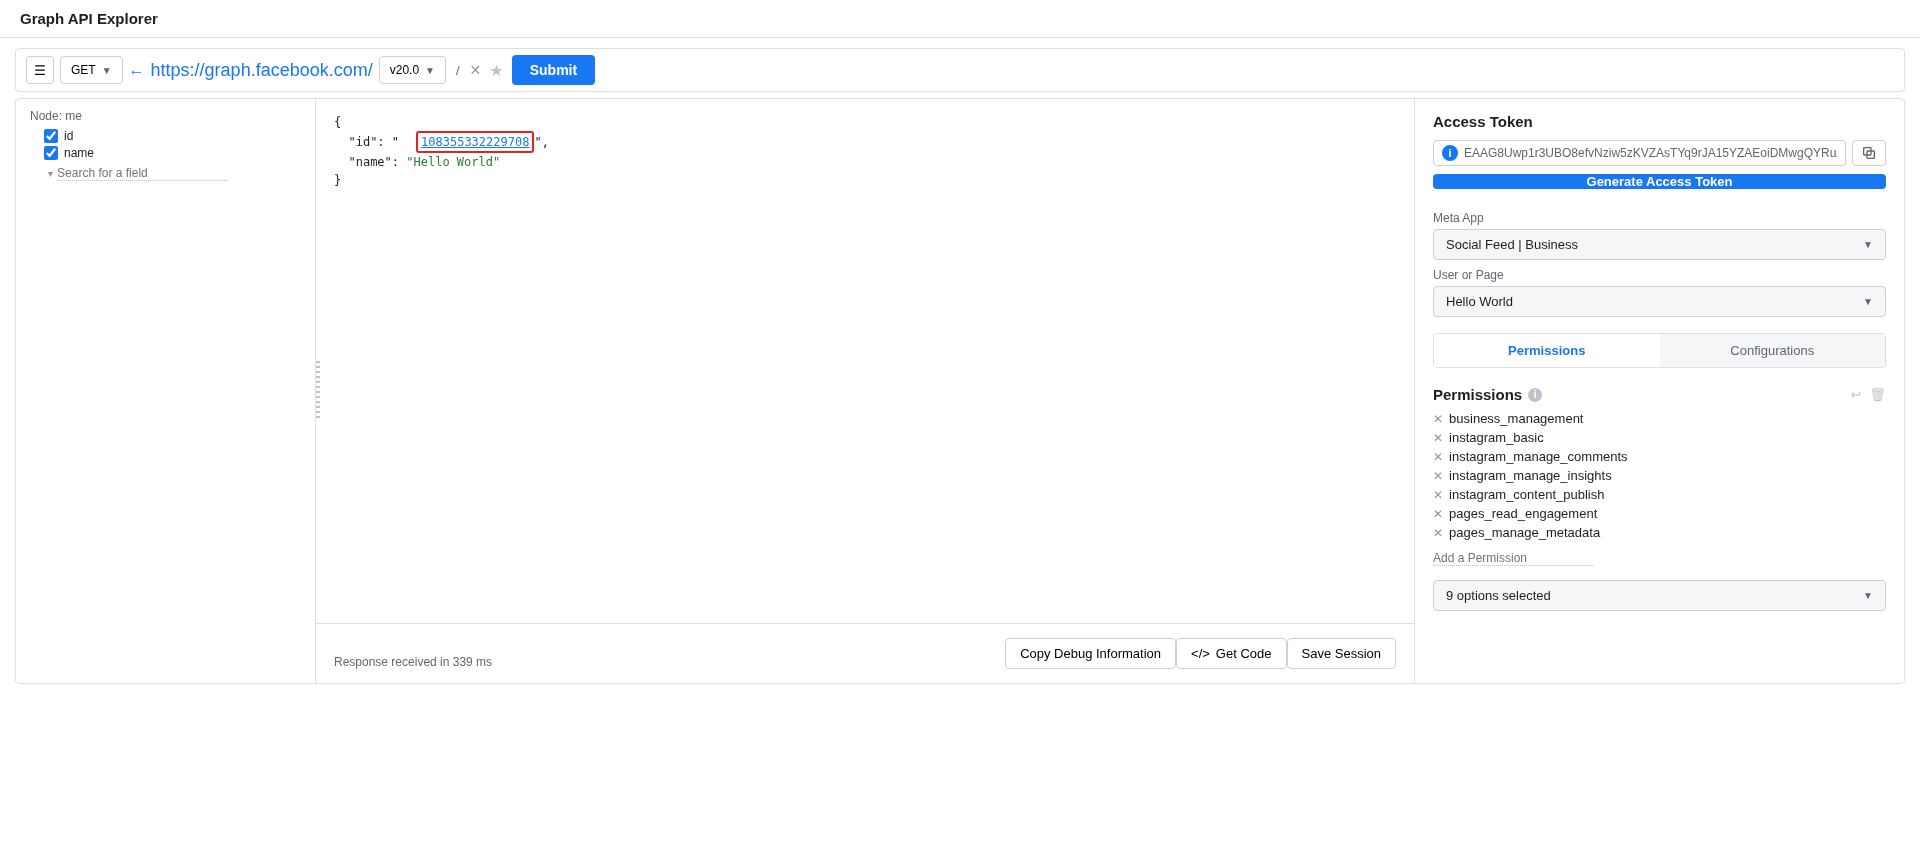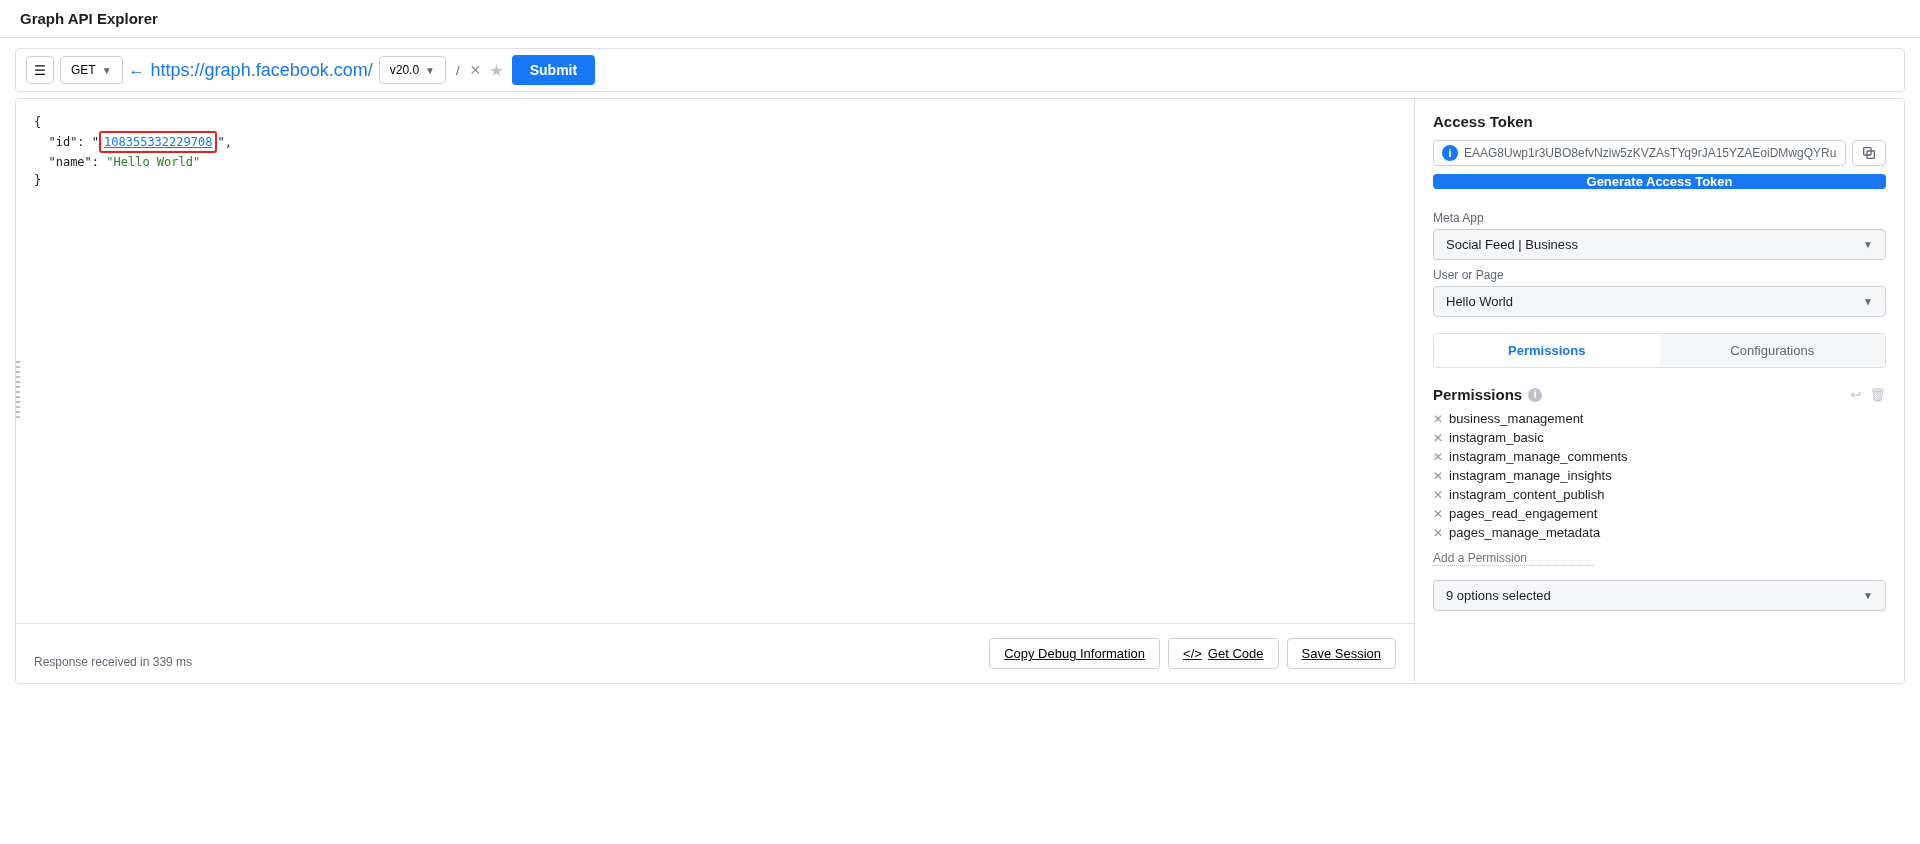--- a/index.html
+++ b/index.html
@@ -24,24 +24,24 @@
 .field-row { display: flex; align-items: center; gap: 6px; margin: 3px 0 3px 14px; font-size: 12px; }
 .field-row input[type=checkbox] { accent-color: #1877f2; width: 14px; height: 14px; }
 .search-field { margin: 6px 0 0 18px; display: flex; align-items: center; gap: 4px; }
 .search-field .chev { color: #8d949e; font-size: 10px; }
 .search-field input { border: none; border-bottom: 1px dotted #bec3c9; outline: none; font-size: 12px; color: #8d949e; width: 170px; background: transparent; }
 .center-panel { flex: 1; display: flex; flex-direction: column; position: relative; }
 .response-area { flex: 1; padding: 14px 18px; font-family: "Menlo", "Consolas", monospace; font-size: 12px; line-height: 1.5; overflow: auto; position: relative; }
 .json-key { color: #1c1e21; }
 .json-str { color: #2e7d32; }
 .json-link { color: #1877f2; text-decoration: underline; cursor: pointer; }
-.red-box { border: 2px solid #e02424; border-radius: 3px; padding: 0 3px; display: inline-block; }
+.red-box { border: 2px solid #e02424; border-radius: 3px; padding: 0 3px; display: inline-block; margin-left: 17px; }
 .footer-bar { border-top: 1px solid #dddfe2; padding: 14px 18px; display: flex; align-items: flex-end; justify-content: space-between; }
 .footer-left { font-size: 12px; color: #606770; }
-.footer-btns { display: flex; gap: 8px; text-decoration: underline; }
+.footer-btns { display: flex; gap: 0; }
 .footer-btn { border: 1px solid #ccd0d5; background: #fff; border-radius: 4px; padding: 7px 14px; font-size: 13px; cursor: pointer; display: inline-flex; align-items: center; gap: 6px; }
 .right-panel { width: 490px; border-left: 1px solid #dddfe2; padding: 14px 18px; overflow: auto; }
 .rp-heading { font-size: 15px; font-weight: 600; margin-bottom: 10px; }
 .token-row { display: flex; gap: 6px; margin-bottom: 8px; }
 .token-input-wrap { flex: 1; display: flex; align-items: center; border: 1px solid #ccd0d5; border-radius: 4px; padding: 4px 8px; gap: 6px; overflow: hidden; }
 .token-input-wrap .info-i { width: 16px; height: 16px; border-radius: 50%; background: #1877f2; color: #fff; font-size: 11px; display: inline-flex; align-items: center; justify-content: center; font-weight: bold; flex-shrink: 0; }
 .token-input-wrap input { border: none; outline: none; flex: 1; font-size: 12px; color: #606770; background: transparent; }
 .copy-btn { width: 34px; border: 1px solid #ccd0d5; border-radius: 4px; background: #fff; cursor: pointer; display: inline-flex; align-items: center; justify-content: center; }
 .gen-btn { width: 100%; background: #1877f2; color: #fff; border: none; border-radius: 4px; padding: 0; font-size: 13px; font-weight: 600; cursor: pointer; margin-bottom: 14px; }
 .rp-label { font-size: 12px; color: #606770; margin-bottom: 4px; margin-top: 8px; }
@@ -87,20 +87,35 @@
     <span class="slash">/</span>
     <div class="toolbar-right">
       <span class="clear-x">✕</span>
       <span class="star-icon">★</span>
       <button class="submit-btn">Submit</button>
     </div>
   </div>
 
   <div class="content">
 
+    <div class="left-panel">
+      <div class="node-label">Node: me</div>
+      <div class="field-row">
+        <input type="checkbox" checked="" style="">
+        <span>id</span>
+      </div>
+      <div class="field-row">
+        <input type="checkbox" checked="" style="">
+        <span>name</span>
+      </div>
+      <div class="search-field">
+        <span class="chev">▾</span>
+        <input placeholder="Search for a field" style="">
+      </div>
+    </div>
 
     <div class="center-panel">
       <div class="resize-handle"></div>
       <div class="response-area">
 <span>{</span><br>
 &nbsp;&nbsp;<span class="json-key">"id"</span>: "<span class="red-box"><span class="json-link">108355332229708</span></span>",<br>
 &nbsp;&nbsp;<span class="json-key">"name"</span>: <span class="json-str">"Hello World"</span><br>
 <span>}</span>
       </div>
       <div class="footer-bar">

